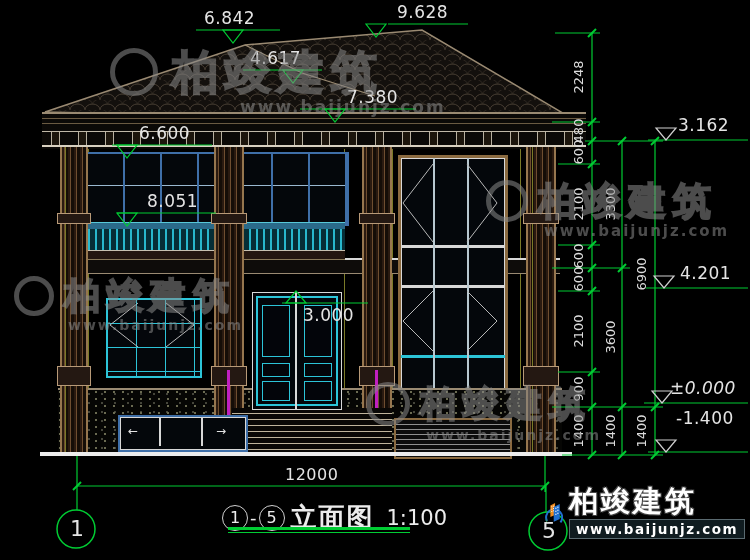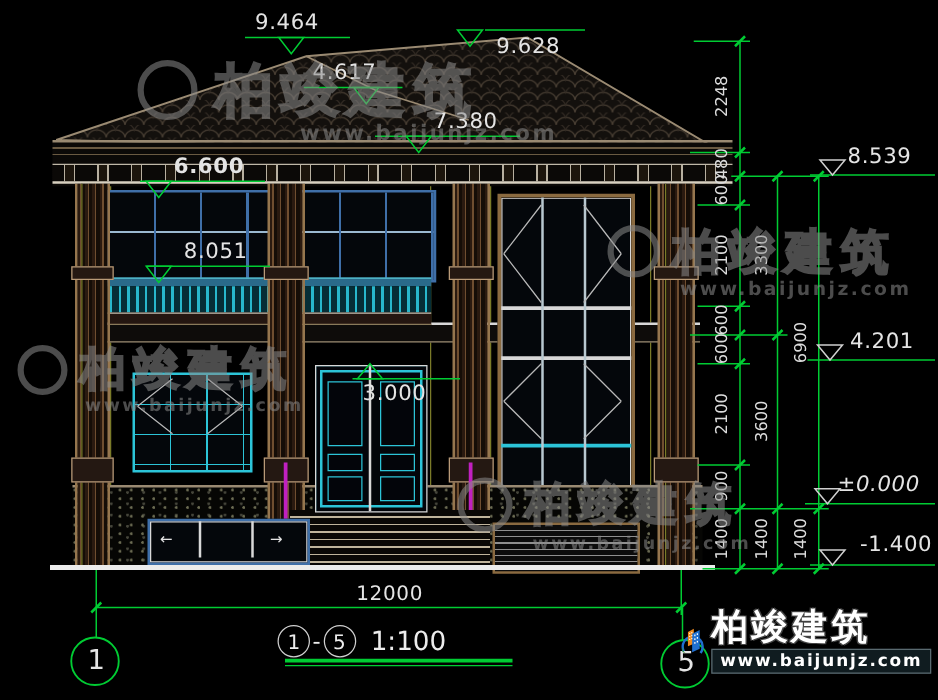--- a/index.html
+++ b/index.html
@@ -172,32 +172,32 @@
     <g stroke="#cfcfcf" stroke-width="1.2" fill="none">
       <path d="M656,128 L676,128 L666,140 Z M654,276 L674,276 L664,288 Z M652,391 L672,391 L662,403 Z M656,440 L676,440 L666,452 Z"></path>
     </g>
 
     <g stroke="#00cc33" stroke-width="1.5" fill="none">
       <circle cx="76" cy="529" r="19"></circle>
       <circle cx="548" cy="531" r="19"></circle>
     </g>
   </svg>
 
-  <span class="t" style="left:204px;top:8px;">9.464</span>
-  <span class="t" style="left:397px;top:2px;margin-top:25px;">9.628</span>
+  <span class="t" style="left:204px;top:8px;">6.842</span>
+  <span class="t" style="left:397px;top:2px;">9.628</span>
   <span class="t" style="left:250px;top:48px;">4.617</span>
   <span class="t" style="left:347px;top:87px;">7.380</span>
-  <span class="t" style="left:139px;top:123px;font-weight:bold;">6.600</span>
+  <span class="t" style="left:139px;top:123px;">6.600</span>
   <span class="t" style="left:147px;top:191px;">8.051</span>
-  <span class="t" style="left:290px;top:305px;">3.000</span>
-
-  <span class="t" style="left:678px;top:115px;">8.539</span>
+  <span class="t" style="left:303px;top:305px;">3.000</span>
+
+  <span class="t" style="left:678px;top:115px;">3.162</span>
   <span class="t" style="left:680px;top:263px;">4.201</span>
   <span class="t" style="left:670px;top:378px;font-style:italic;">±0.000</span>
-  <span class="t" style="left:676px;top:426px;margin-left:12px;">-1.400</span>
+  <span class="t" style="left:676px;top:408px;">-1.400</span>
 
   <span class="vdim" style="left:578px;top:77px;">2248</span>
   <span class="vdim" style="left:578px;top:131px;">480</span>
   <span class="vdim" style="left:578px;top:152px;">600</span>
   <span class="vdim" style="left:578px;top:204px;">2100</span>
   <span class="vdim" style="left:578px;top:256px;">600</span>
   <span class="vdim" style="left:578px;top:279px;">600</span>
   <span class="vdim" style="left:578px;top:331px;">2100</span>
   <span class="vdim" style="left:578px;top:389px;">900</span>
   <span class="vdim" style="left:578px;top:431px;">1400</span>
@@ -211,20 +211,21 @@
 
   <span class="t" style="left:70px;top:516px;font-size:22px;z-index:32;">1</span>
   <span class="t" style="left:542px;top:518px;font-size:22px;z-index:32;">5</span>
 
   <div class="abs" style="left:222px;top:500px;z-index:45;display:flex;align-items:center;color:#ececec;">
     <span style="display:inline-flex;align-items:center;justify-content:center;width:24px;height:24px;
                  border:1.5px solid #cfcfcf;border-radius:50%;font-size:16px;">1</span>
     <span style="font-size:18px;margin:0 2px;">-</span>
     <span style="display:inline-flex;align-items:center;justify-content:center;width:24px;height:24px;
                  border:1.5px solid #cfcfcf;border-radius:50%;font-size:16px;">5</span>
+    <span style="font-size:26px;font-weight:bold;margin-left:6px;letter-spacing:2px;">立面图</span>
     <span style="font-size:21px;margin-left:12px;">1:100</span>
   </div>
   <div class="abs" style="left:228px;top:527px;width:182px;height:3px;background:#00cc33;z-index:45;"></div>
   <div class="abs" style="left:228px;top:532px;width:182px;height:1px;background:#00cc33;z-index:45;"></div>
 
   <div class="wm" style="left:110px;top:48px;">
     <div style="display:flex;align-items:center;">
       <span class="badge" style="width:38px;height:38px;"></span>
       <span class="zh" style="font-size:46px;margin-left:14px;">柏竣建筑</span>
     </div>

